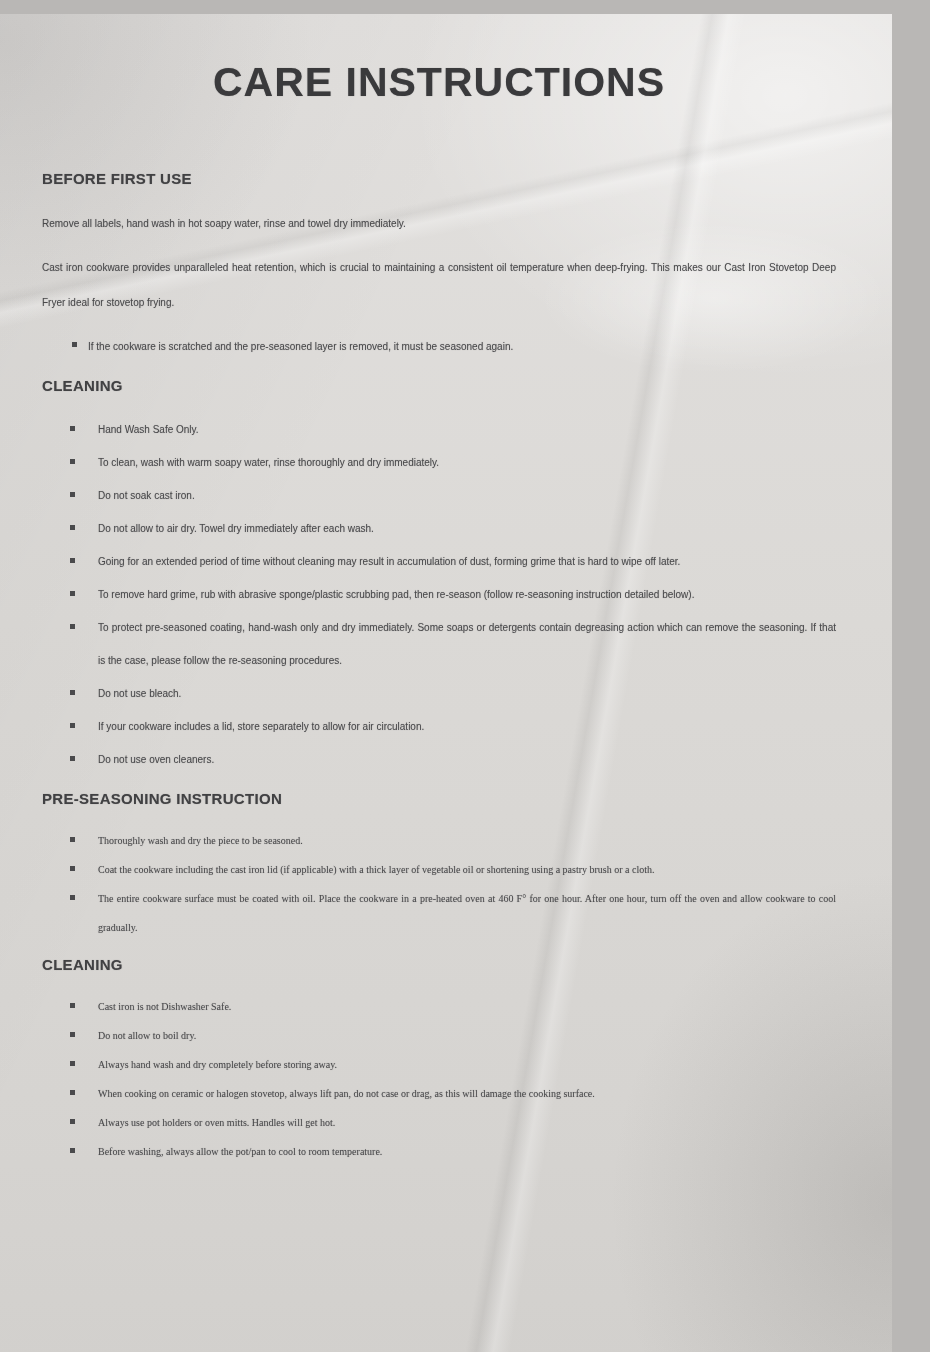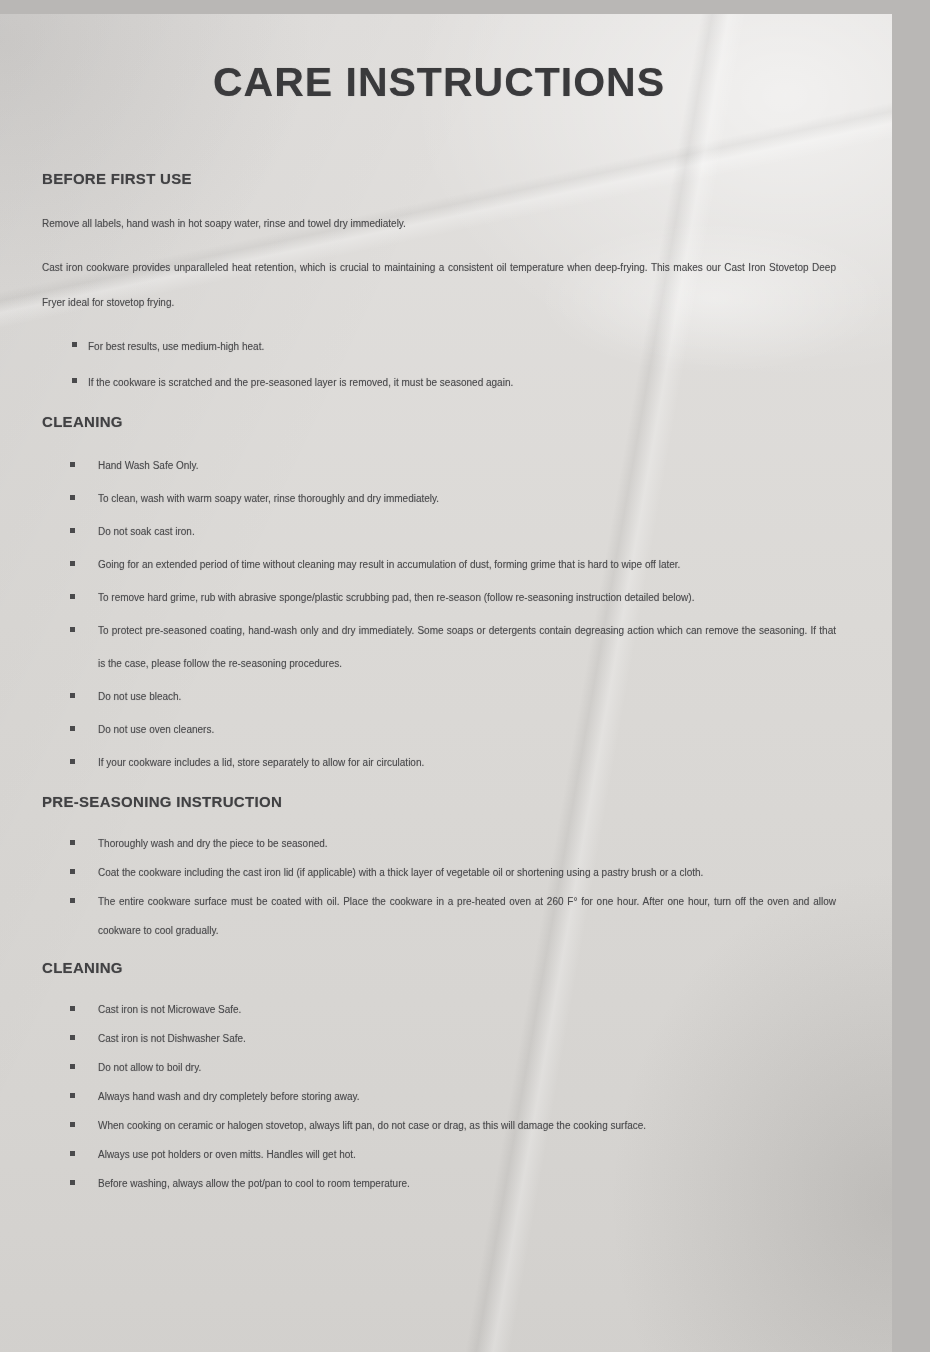--- a/index.html
+++ b/index.html
@@ -88,72 +88,71 @@
   .list-a li { padding-left: 16px; line-height: 36px; }
   .list-a li::before { top: 13px; }
 
   
   .list-b { margin: 0 0 10px 28px; }
   .list-b li { padding-left: 28px; line-height: 33px; }
   .list-b li::before { top: 13px; }
 
   
   .list-c { margin: 0 0 10px 28px; }
-  .list-c li { padding-left: 28px; line-height: 29px; }
+  .list-c li { padding-left: 28px; line-height: 29px; font-family: Liberation Serif, serif; }
   .list-c li::before { top: 11px; }
 
   section { margin: 0; }
   .sec-gap-s { margin-bottom: 2px; }
 </style>
 </head>
 <body>
 
 <div class="photo">
   <div class="sheet">
 
     <h1>CARE INSTRUCTIONS</h1>
 
     <section>
       <h2>BEFORE FIRST USE</h2>
       <p>Remove all labels, hand wash in hot soapy water, rinse and towel dry immediately.</p>
       <p>Cast iron cookware provides unparalleled heat retention, which is crucial to maintaining a consistent oil temperature when deep-frying. This makes our Cast Iron Stovetop Deep Fryer ideal for stovetop frying.</p>
       <ul class="list-a">
-          <li>For best results, use medium-high heat.</li>
           <li>If the cookware is scratched and the pre-seasoned layer is removed, it must be seasoned again.</li>
         </ul>
     </section>
 
     <section>
       <h2>CLEANING</h2>
       <ul class="list-b">
           <li>Hand Wash Safe Only.</li>
           <li>To clean, wash with warm soapy water, rinse thoroughly and dry immediately.</li>
           <li>Do not soak cast iron.</li>
+          <li>Do not allow to air dry. Towel dry immediately after each wash.</li>
           <li>Going for an extended period of time without cleaning may result in accumulation of dust, forming grime that is hard to wipe off later.</li>
           <li>To remove hard grime, rub with abrasive sponge/plastic scrubbing pad, then re-season (follow re-seasoning instruction detailed below).</li>
           <li>To protect pre-seasoned coating, hand-wash only and dry immediately. Some soaps or detergents contain degreasing action which can remove the seasoning. If that is the case, please follow the re-seasoning procedures.</li>
           <li>Do not use bleach.</li>
+          <li>If your cookware includes a lid, store separately to allow for air circulation.</li>
           <li>Do not use oven cleaners.</li>
-          <li>If your cookware includes a lid, store separately to allow for air circulation.</li>
         </ul>
     </section>
 
     <section class="sec-gap-s">
       <h2>PRE-SEASONING INSTRUCTION</h2>
       <ul class="list-c">
           <li>Thoroughly wash and dry the piece to be seasoned.</li>
           <li>Coat the cookware including the cast iron lid (if applicable) with a thick layer of vegetable oil or shortening using a pastry brush or a cloth.</li>
-          <li>The entire cookware surface must be coated with oil. Place the cookware in a pre-heated oven at 260 F° for one hour. After one hour, turn off the oven and allow cookware to cool gradually.</li>
+          <li>The entire cookware surface must be coated with oil. Place the cookware in a pre-heated oven at 460 F° for one hour. After one hour, turn off the oven and allow cookware to cool gradually.</li>
         </ul>
     </section>
 
     <section>
       <h2>CLEANING</h2>
       <ul class="list-c">
-          <li>Cast iron is not Microwave Safe.</li>
           <li>Cast iron is not Dishwasher Safe.</li>
           <li>Do not allow to boil dry.</li>
           <li>Always hand wash and dry completely before storing away.</li>
           <li>When cooking on ceramic or halogen stovetop, always lift pan, do not case or drag, as this will damage the cooking surface.</li>
           <li>Always use pot holders or oven mitts. Handles will get hot.</li>
           <li>Before washing, always allow the pot/pan to cool to room temperature.</li>
         </ul>
     </section>
 
   </div>

